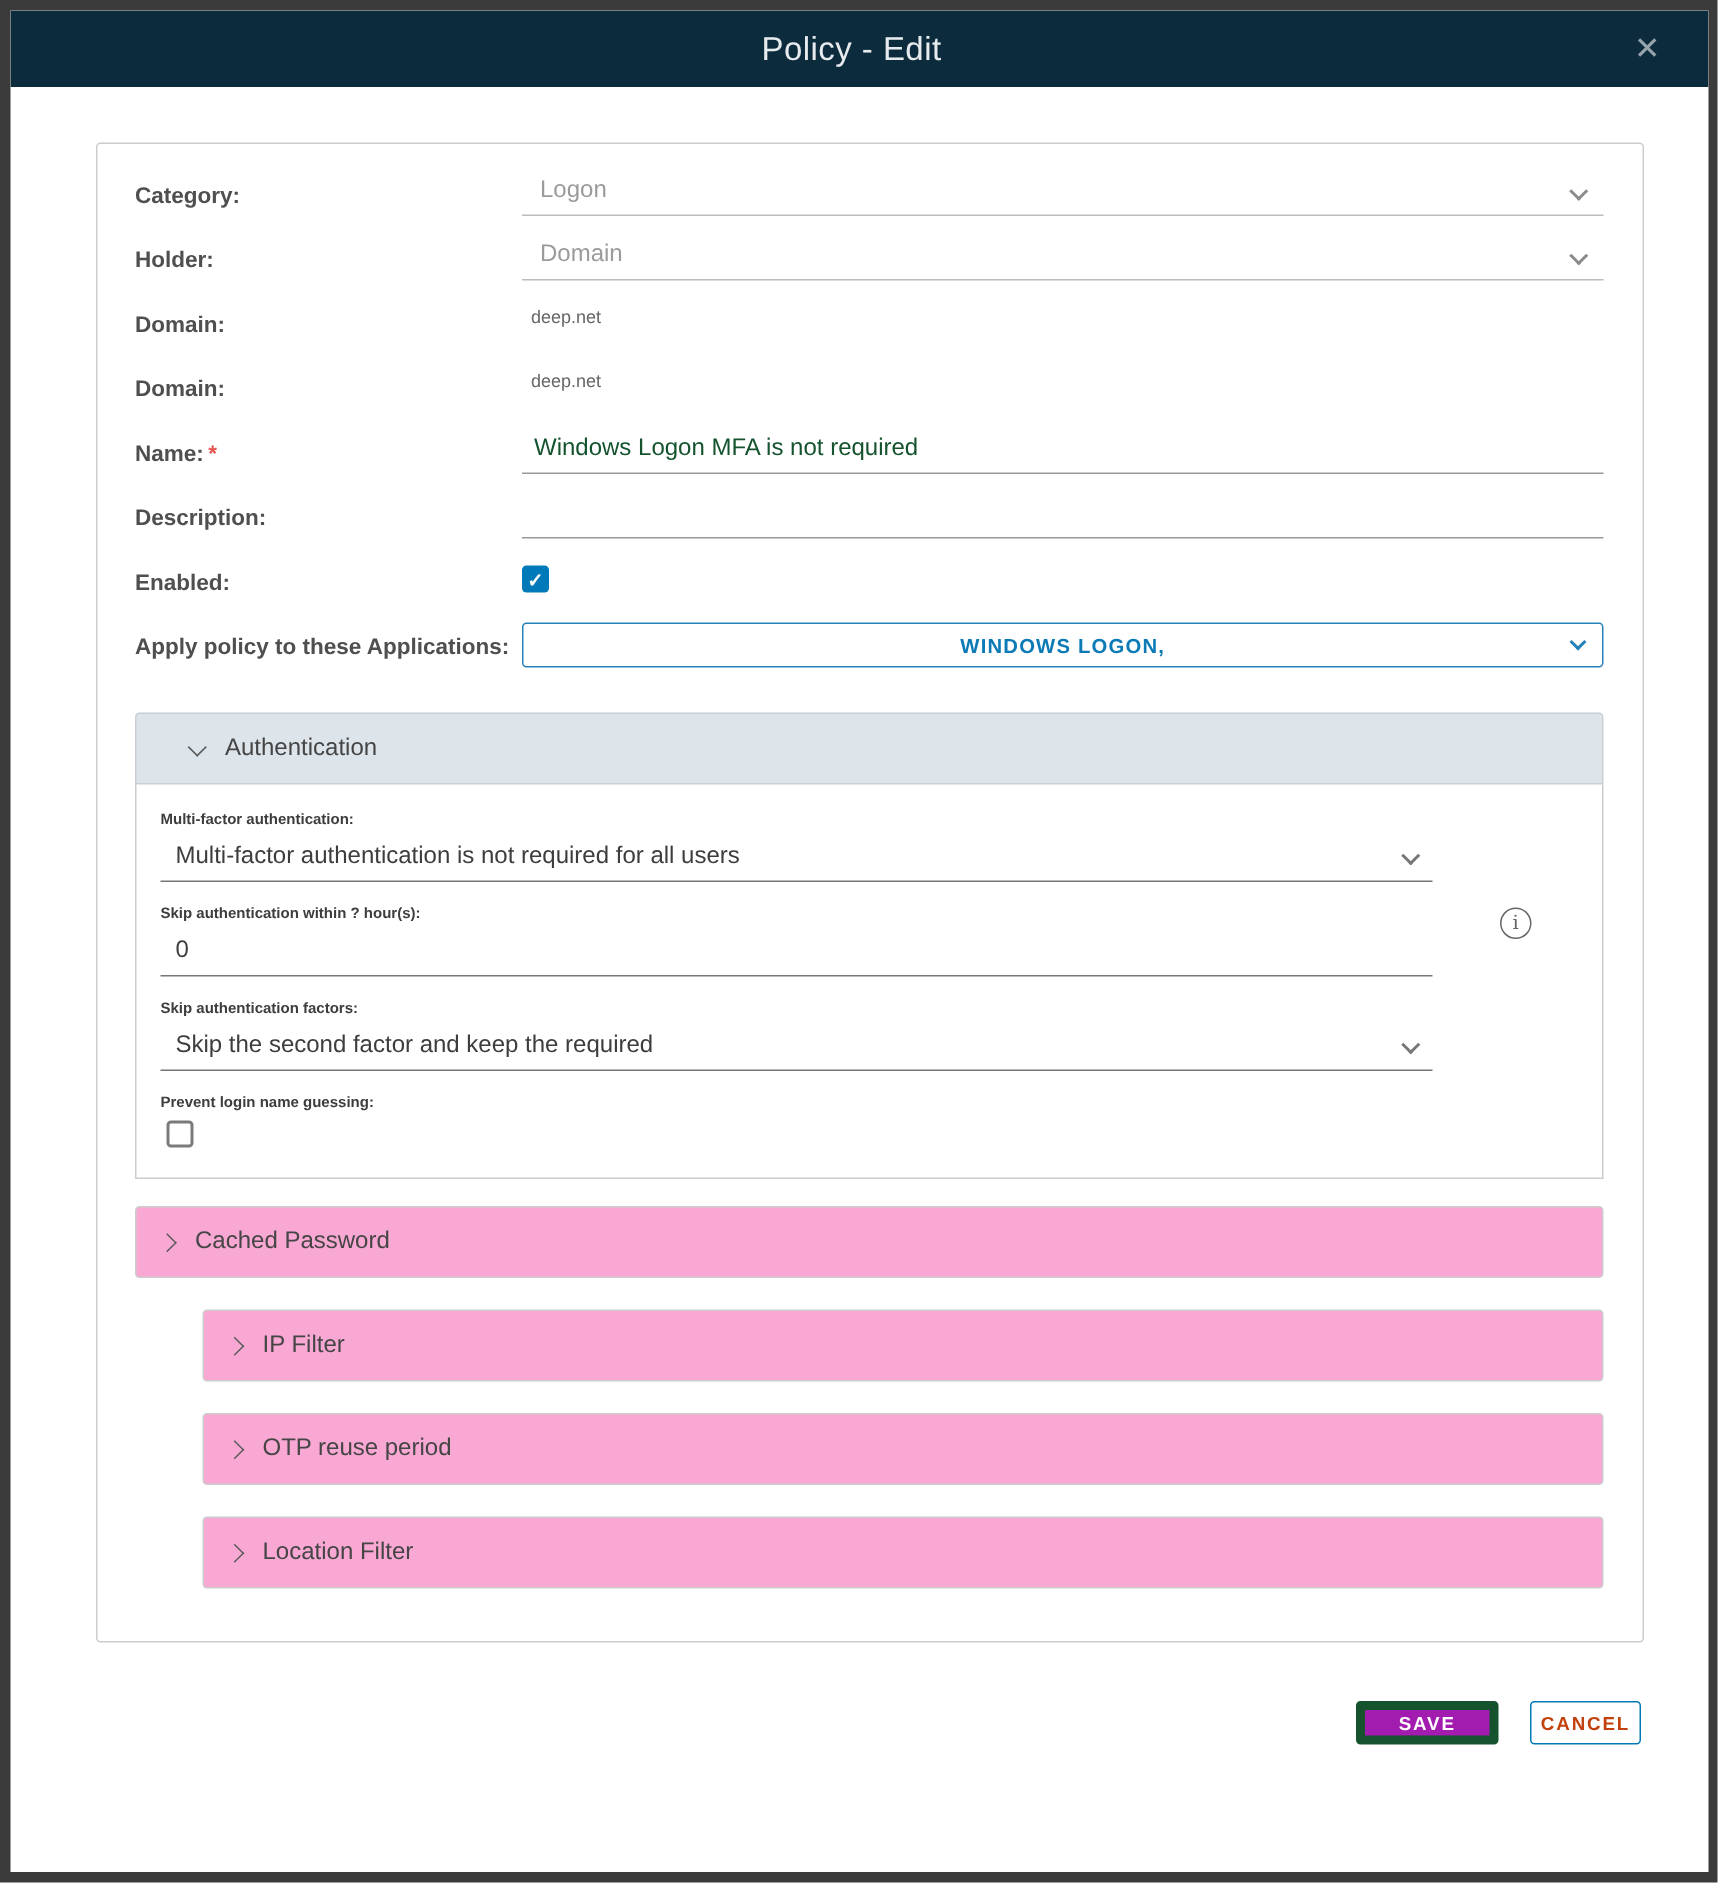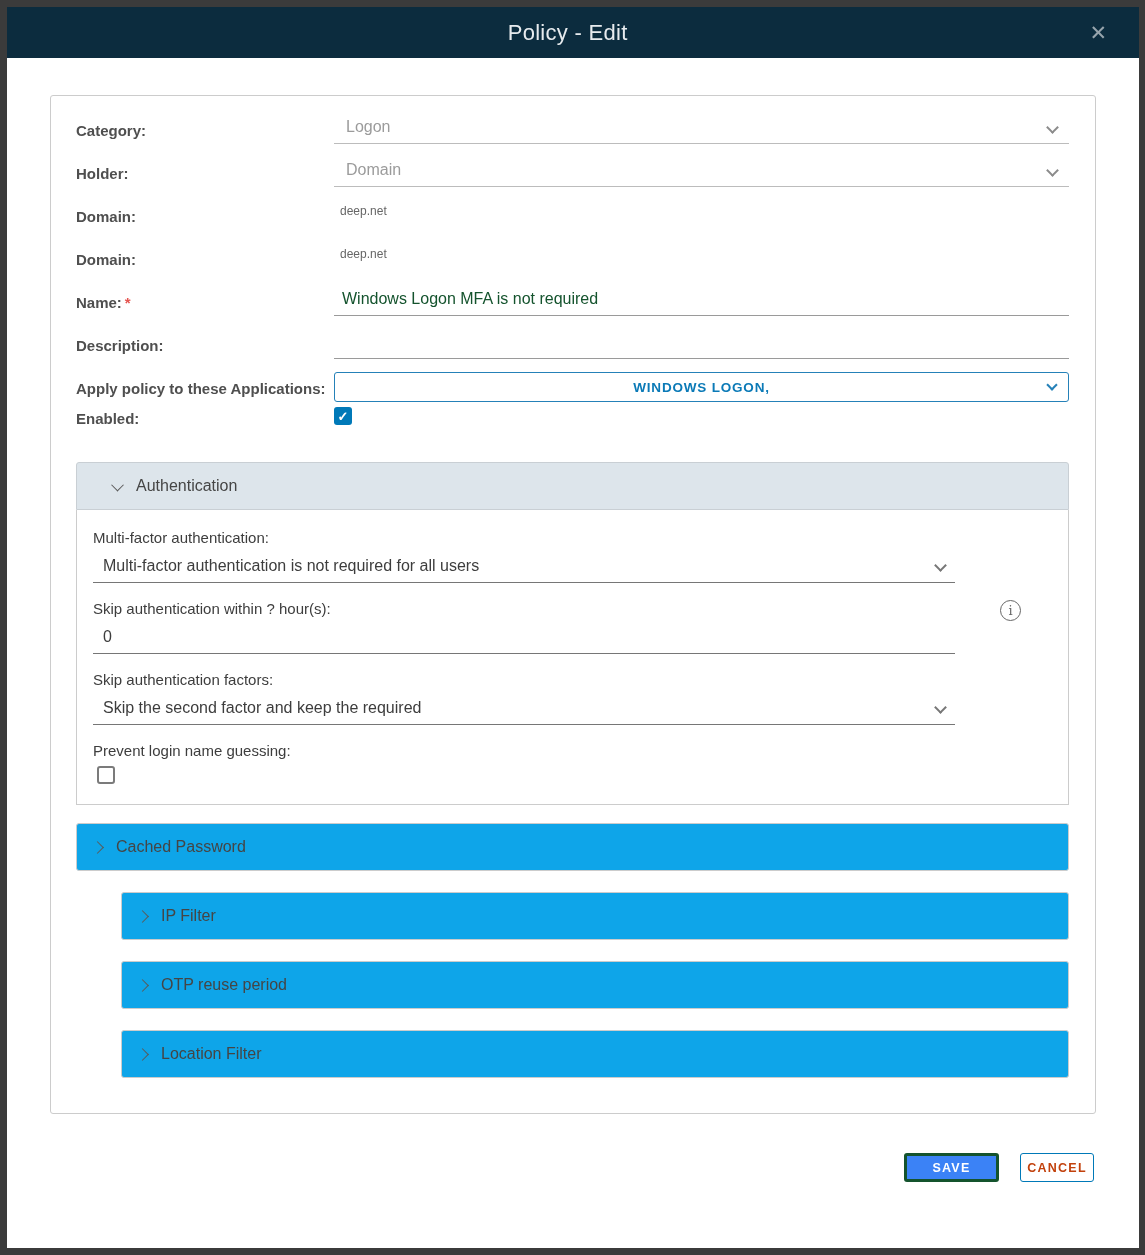--- a/index.html
+++ b/index.html
@@ -34,21 +34,21 @@
   .close-btn {
     color: #97a4ac;
     font-size: 21px;
     font-weight: 100;
     cursor: pointer;
     line-height: 1;
     padding: 4px;
   }
   
   .card {
-    margin: 37px 43px 0 43px;
+    margin: 37px 43px 0 57px;
     border: 1px solid #cccccc;
     border-radius: 3px;
     padding: 18px 26px 35px 25px;
     background: #fff;
   }
   
   .form-row { display: flex; margin-bottom: 13px; }
   .form-label {
     width: 258px;
     flex: 0 0 258px;
@@ -133,21 +133,21 @@
     height: 48px;
     border: 1px solid #cccccc;
     border-radius: 3px;
     display: flex;
     align-items: center;
     gap: 14px;
     padding-left: 16px;
     font-size: 16px;
     color: #454545;
     cursor: pointer;
-    background: #0ea5e9;
+    background: #f9a8d4;
   }
   .acc-header.expanded {
     background: #dde5eb;
     border-radius: 3px 3px 0 0;
     border-color: #c9cfd4;
     padding-left: 36px;
   }
   .acc-chev {
     width: 9px; height: 9px;
     border-right: 1.8px solid #5a5a5a;
@@ -157,22 +157,22 @@
   .acc-chev.down { transform: rotate(45deg) translate(-1px,-1px); }
   .acc-chev.right { transform: rotate(-45deg); }
   .collapsed-section { margin-top: 21px; padding-left: 45px; }
   .acc-panel {
     border: 1px solid #cccccc;
     border-top: none;
     padding: 16px 16px 20px 16px;
   }
   .auth-field { position: relative; margin-bottom: 14px; margin-right: 97px; }
   .auth-label {
-    font-size: 15px;
-    font-weight: 400;
+    font-size: 10px;
+    font-weight: 700;
     color: #3d3d3d;
     margin-bottom: 3px;
     line-height: 1.6;
   }
   .auth-select {
     position: relative;
     font-size: 16px;
     color: #3d3d3d;
     padding: 4px 26px 7px 10px;
     border-bottom: 1px solid #767676;
@@ -215,23 +215,23 @@
     height: 29px;
     border-radius: 3px;
     font-family: "Liberation Sans", sans-serif;
     font-size: 12.5px;
     font-weight: 700;
     letter-spacing: 0.1em;
     cursor: pointer;
     display: flex; align-items: center; justify-content: center;
   }
   .btn-primary {
-    background: #3b82f6;
+    background: #a21caf;
     color: #ffffff;
-    border: 3px solid #14532d;
+    border: 6px solid #14532d;
     width: 95px;
   }
   .btn-outline {
     background: #ffffff;
     color: #c2410c;
     border: 1px solid #0079b8;
     width: 74px;
   }
 </style>
 </head>
@@ -276,42 +276,42 @@
       <div class="form-label"><span>Name:</span><span class="req">*</span></div>
       <div class="form-control">
         <input class="text-input" type="text" value="Windows Logon MFA is not required" style="">
       </div>
     </div>
 
     <div class="form-row">
       <div class="form-label">Description:</div>
       <div class="form-control">
         <input class="text-input" type="text" value="" style="">
+      </div>
+    </div>
+
+    <div class="form-row">
+      <div class="form-label">Enabled:</div>
+      <div class="form-control">
+        <div class="checkbox checked">
+          <span class="tick">✓</span>
+        </div>
       </div>
     </div>
 
     <div class="form-row" style="margin-bottom:0;">
       <div class="form-label">Apply policy to these Applications:</div>
       <div class="form-control">
         <div class="apps-select">
           <span>WINDOWS LOGON,</span>
           <span class="chev"></span>
         </div>
       </div>
     </div>
 
-    <div class="form-row">
-      <div class="form-label">Enabled:</div>
-      <div class="form-control">
-        <div class="checkbox checked">
-          <span class="tick">✓</span>
-        </div>
-      </div>
-    </div>
-
     <div class="accordion-group">
       <div class="acc-header expanded">
         <span class="acc-chev down"></span>
         <span>Authentication</span>
       </div>
       <div class="acc-panel">
 
         <div class="auth-field">
           <div class="auth-label">Multi-factor authentication:</div>
           <div class="auth-select">

